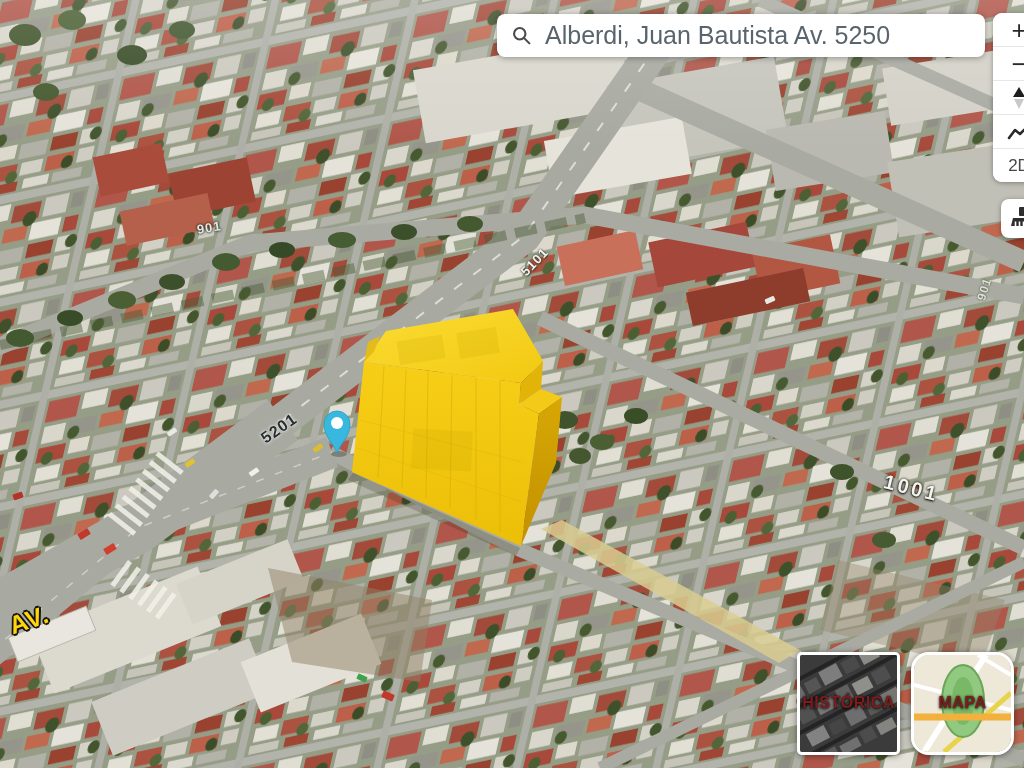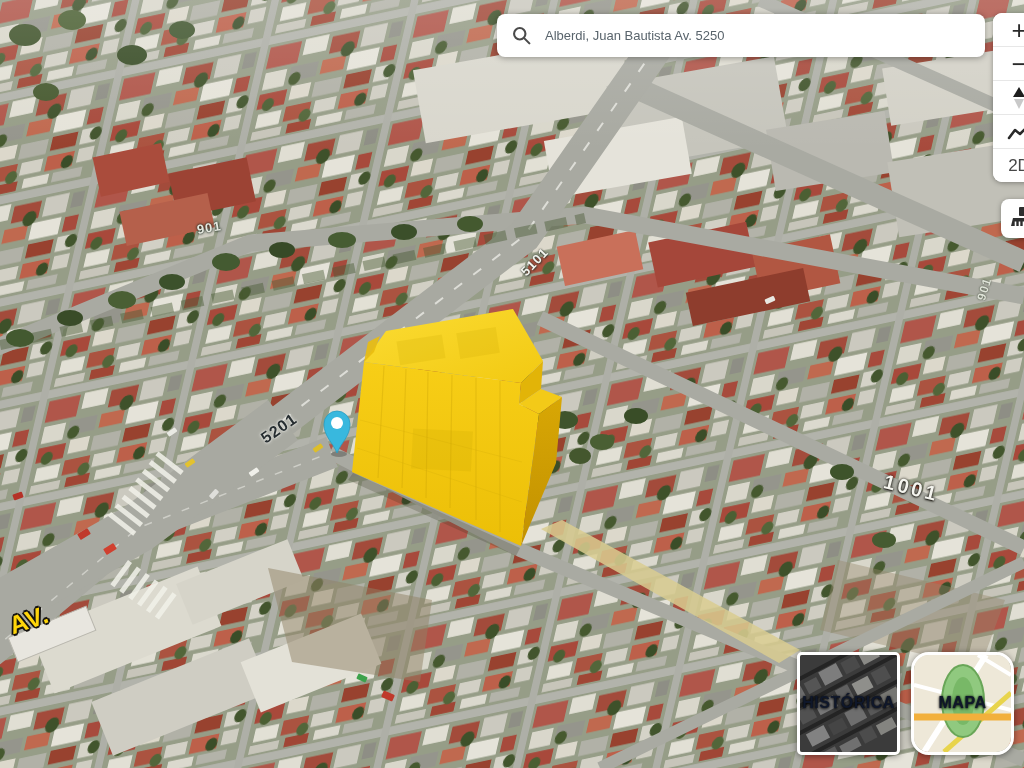--- a/index.html
+++ b/index.html
@@ -32,21 +32,21 @@
                 -1px -1px 0 #151310,1px 1px 0 #151310,1px -1px 0 #151310,-1px 1px 0 #151310;}
 
   
   #search-bar{
     position:absolute;left:497px;top:14px;width:488px;height:43px;background:#fff;
     border-radius:8px;box-shadow:0 1px 6px rgba(0,0,0,.35);
     display:flex;align-items:center;gap:11px;padding:0 14px;box-sizing:border-box;
   }
   #search-bar input{
     border:none;outline:none;background:transparent;flex:1;
-    font-family:"Liberation Sans",sans-serif;font-size:13px;color:#59646c;
+    font-family:"Liberation Sans",sans-serif;font-size:25px;color:#59646c;
   }
 
   
   #ctrl-group{
     position:absolute;left:993px;top:13px;width:52px;background:#fff;border-radius:9px;
     box-shadow:0 1px 5px rgba(0,0,0,.35);overflow:hidden;
   }
   .ctrl-btn{
     width:100%;height:33px;background:#fff;border:none;display:flex;align-items:center;
     justify-content:center;cursor:pointer;padding:0;color:#2a2a2a;
@@ -63,21 +63,21 @@
 
   
   .layer-thumb{
     position:absolute;top:652px;width:97px;height:97px;border:3px solid #fff;border-radius:5px;
     box-shadow:0 1px 6px rgba(0,0,0,.45);cursor:pointer;overflow:hidden;
   }
   #thumb-historic{left:797px;}
   #thumb-mapa{left:911px;border-radius:18px;}
   .layer-thumb .cap{
     position:absolute;left:0;right:0;top:50%;transform:translateY(-54%);
-    text-align:center;color:#0f172a;font-weight:bold;font-size:16px;letter-spacing:.5px;
+    text-align:center;color:#7f1d1d;font-weight:bold;font-size:16px;letter-spacing:.5px;
     text-shadow:0 1px 3px rgba(0,0,0,.85),0 0 2px rgba(0,0,0,.7);
   }
   .layer-thumb svg{position:absolute;inset:0;}
 </style>
 </head>
 <body>
 
 <div id="map-wrap">
 <svg width="1024" height="768" viewBox="0 0 1024 768">
   <defs>

